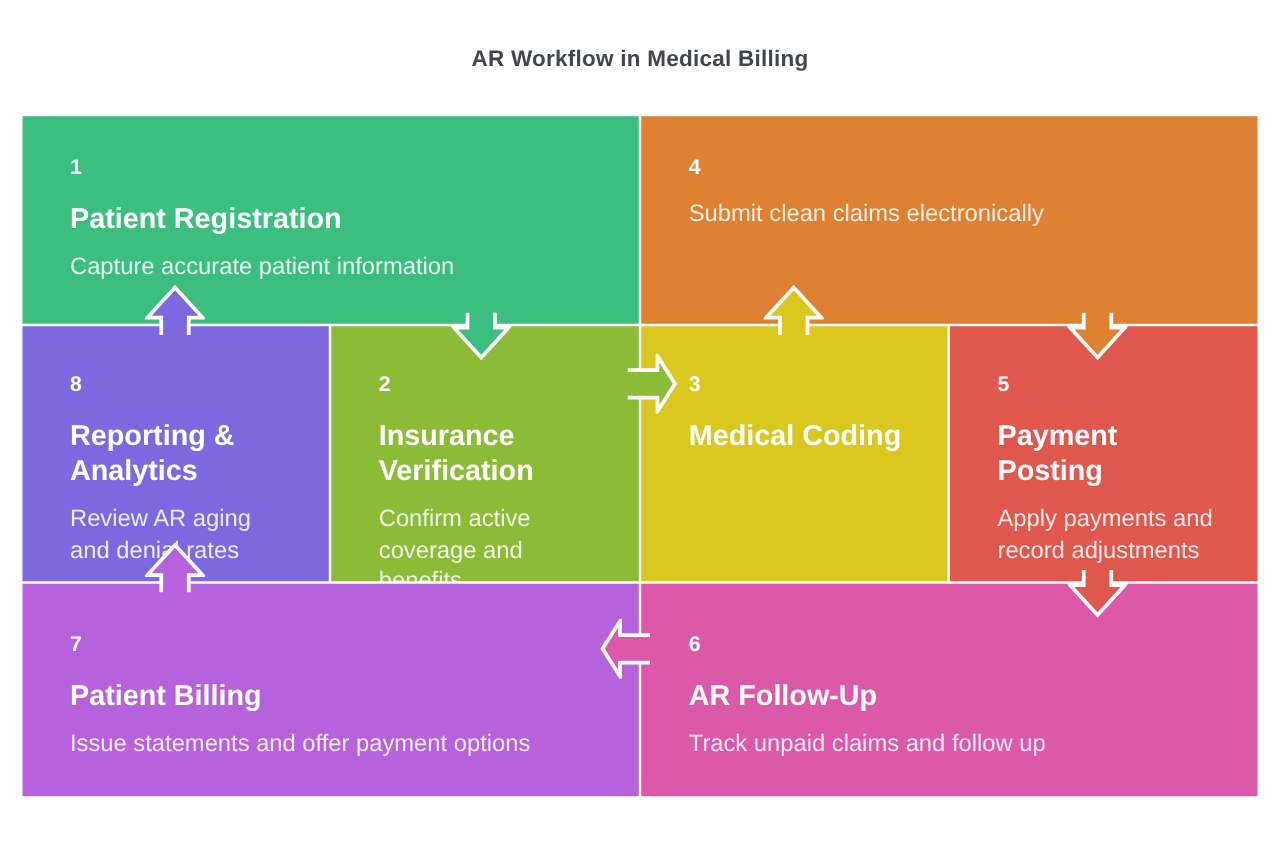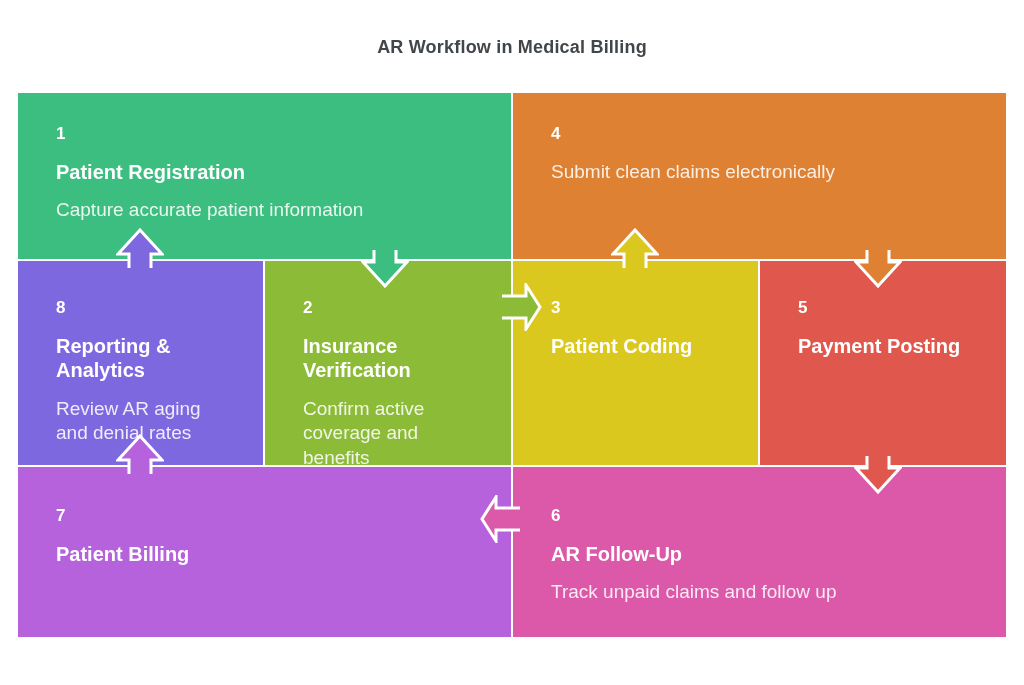--- a/index.html
+++ b/index.html
@@ -3,21 +3,21 @@
 <meta charset="utf-8">
 <style>
   html,body{margin:0;padding:0;background:#ffffff;}
   body{width:1024px;height:685px;position:relative;overflow:hidden;
        font-family:"Liberation Sans",sans-serif;}
   .page-title{position:absolute;left:0;top:37px;width:1024px;text-align:center;
        font-size:18px;font-weight:700;letter-spacing:.2px;}
   .block{position:absolute;box-sizing:border-box;color:#fff;
        padding:0 28px 0 38px;}
   .block .num{font-size:17px;font-weight:700;margin:0 0 16px 0;}
-  .block .btitle{font-size:20px;font-weight:700;line-height:1.22;margin:0 0 14px 0;}
+  .block .btitle{font-size:23px;font-weight:700;line-height:1.22;margin:0 0 14px 0;}
   .block .bdesc{font-size:19px;line-height:1.3;color:rgba(255,255,255,.87);}
   .row2 .btitle,.row2 .bdesc{max-width:190px;}
   .b1{left:18px;top:93px;width:493px;height:166px;padding-top:31px;}
   .b4{left:513px;top:93px;width:493px;height:166px;padding-top:31px;}
   .b8{left:18px;top:261px;width:245px;height:204px;padding-top:37px;}
   .b2{left:265px;top:261px;width:246px;height:204px;padding-top:37px;}
   .b3{left:513px;top:261px;width:245px;height:204px;padding-top:37px;}
   .b5{left:760px;top:261px;width:246px;height:204px;padding-top:37px;}
   .b7{left:18px;top:467px;width:493px;height:170px;padding-top:39px;}
   .b6{left:513px;top:467px;width:493px;height:170px;padding-top:39px;}
@@ -51,30 +51,32 @@
   <div class="btitle">Reporting &amp; Analytics</div>
   <div class="bdesc">Review AR aging and denial rates</div>
 </div>
 <div class="block b2 row2" style="background-color: rgb(140, 187, 55);">
   <div class="num">2</div>
   <div class="btitle">Insurance Verification</div>
   <div class="bdesc">Confirm active coverage and benefits</div>
 </div>
 <div class="block b3 row2" style="background-color: rgb(219, 200, 30);">
   <div class="num">3</div>
-  <div class="btitle">Patient Coding</div>
+  <div class="btitle">Medical Coding</div>
 </div>
 <div class="block b5 row2" style="background-color: rgb(223, 87, 77);">
   <div class="num">5</div>
   <div class="btitle">Payment Posting</div>
+  <div class="bdesc">Apply payments and record adjustments</div>
 </div>
 
 <div class="block b7" style="background-color: rgb(181, 98, 220);">
   <div class="num">7</div>
   <div class="btitle">Patient Billing</div>
+  <div class="bdesc">Issue statements and offer payment options</div>
 </div>
 <div class="block b6" style="background-color: rgb(219, 89, 168);">
   <div class="num">6</div>
   <div class="btitle">AR Follow-Up</div>
   <div class="bdesc">Track unpaid claims and follow up</div>
 </div>
 
 <svg class="arrow ar-a" width="48" height="40">
   <path d="M13 40 L13 26 L2 26 L24 2 L46 26 L35 26 L35 40" stroke="#fff" stroke-width="3" stroke-linejoin="miter" fill="#7D68E0"></path>
 </svg>

